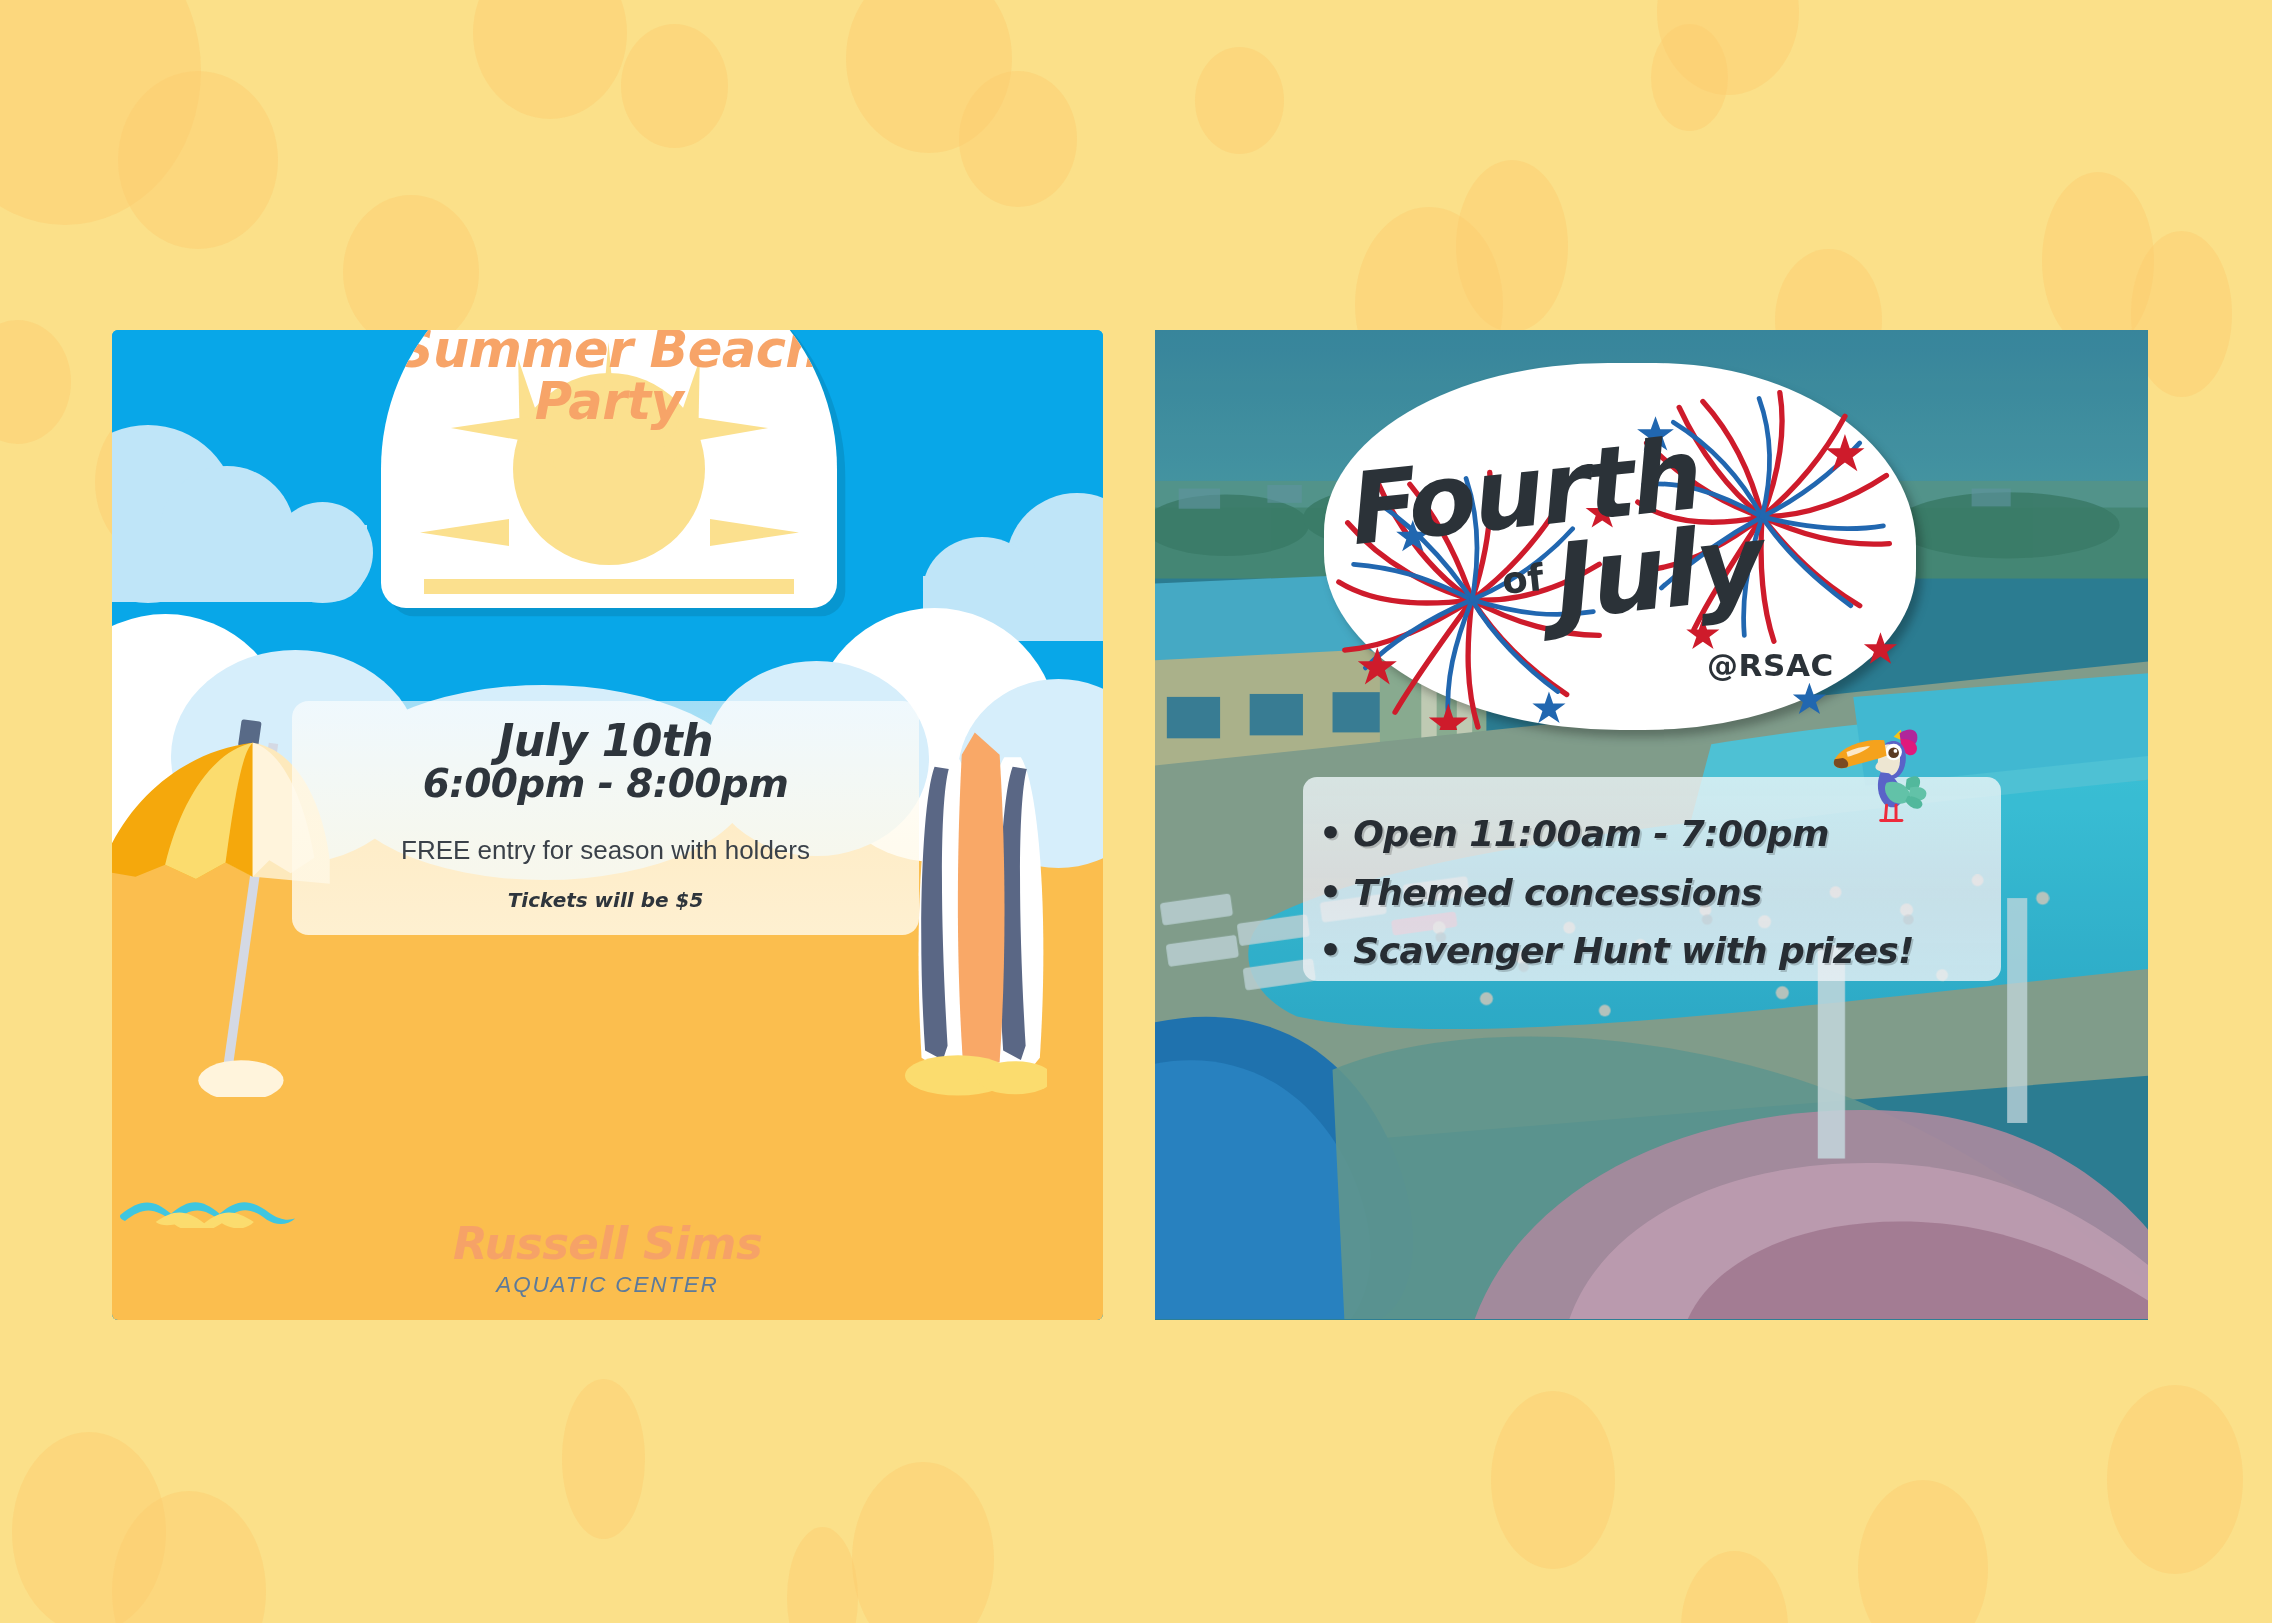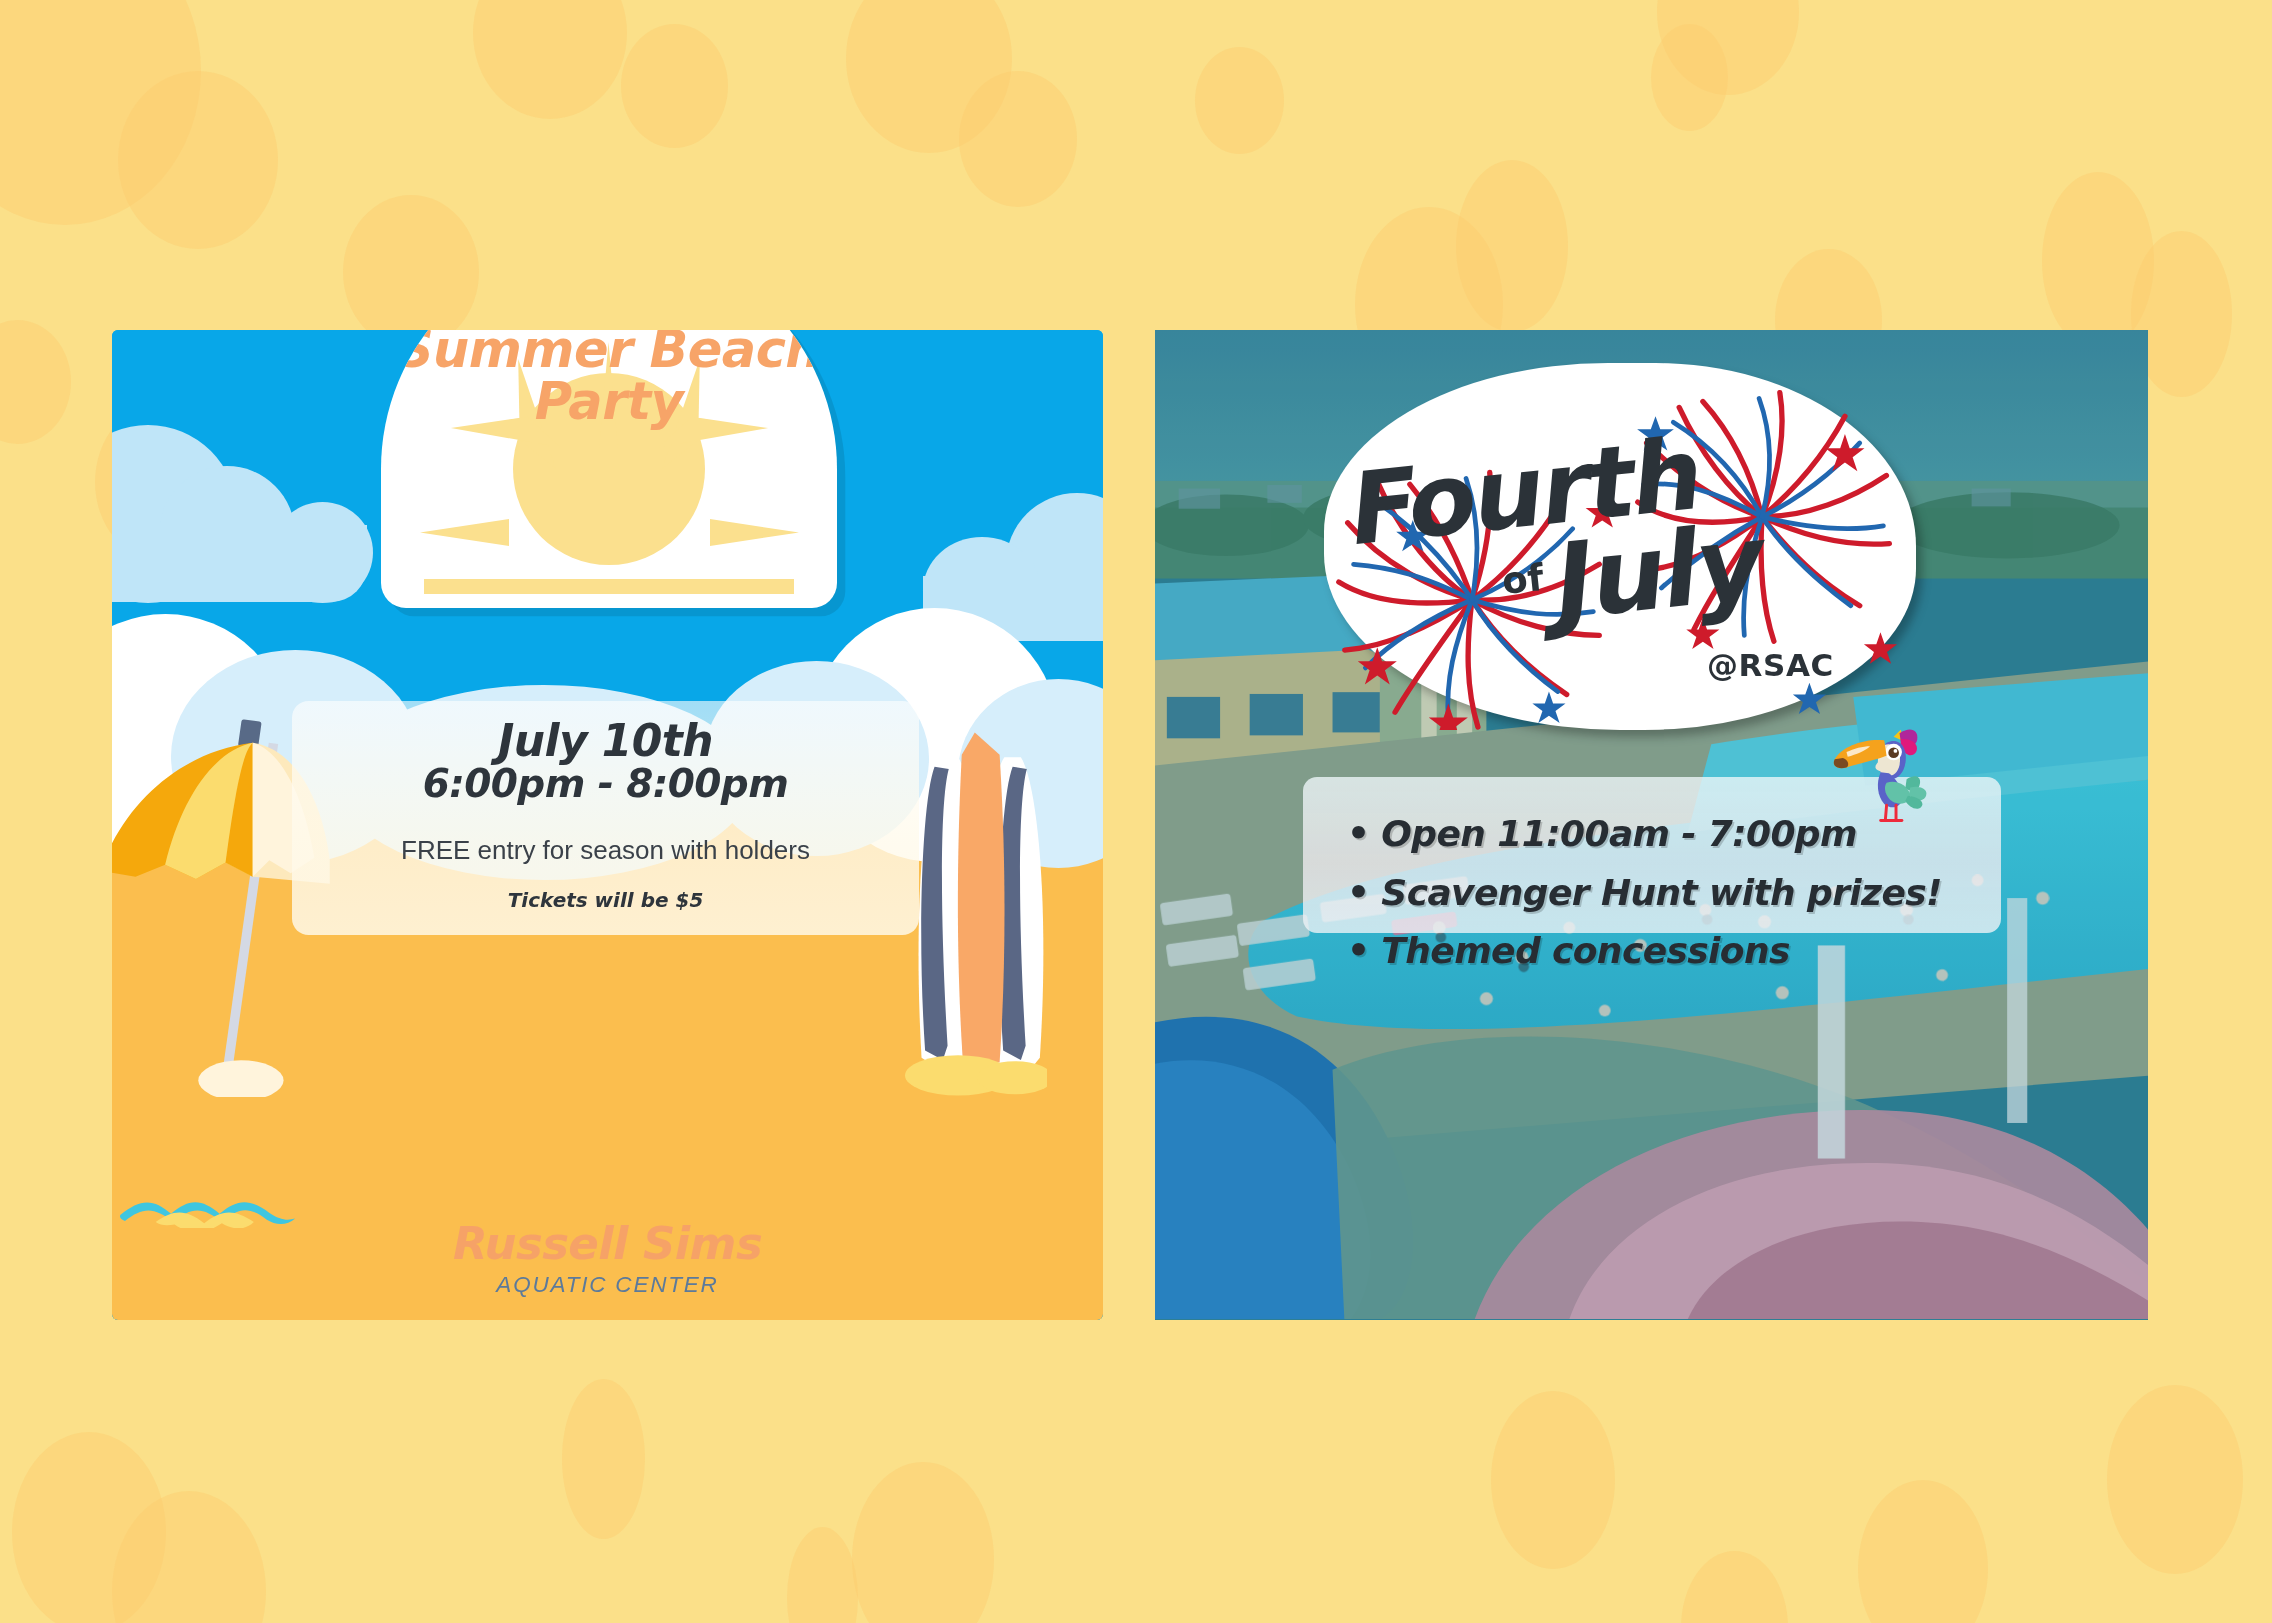--- a/index.html
+++ b/index.html
@@ -160,24 +160,24 @@
     transform: rotate(-6deg);
   }
   #st-handle {
     left:343px; top:284px;
     font-family:"DejaVu Sans", sans-serif;
     font-weight:700; color:#2B3238; font-size:31px; letter-spacing:0.6px;margin-left:40px;
   }
 
   
   #details-card {
-    position:absolute; left:148px; top:447px; width:698px; height:156px;
+    position:absolute; left:148px; top:447px; width:698px; height:204px;
     background: linear-gradient(180deg, rgba(236,246,248,.80) 0%, rgba(240,236,240,.78) 55%, rgba(236,242,246,.80) 100%);
     border-radius:14px; z-index:6;
-    padding:28px 0 0 44px;
+    padding:28px 0 0 16px;
   }
   #details-card li {
     list-style:none;
     font-family:"DejaVu Sans", sans-serif;
     font-weight:700; font-style:italic; color:#272D33;
     font-size:36px; line-height:1.63; letter-spacing:-0.6px;
     text-shadow: 1.8px 1.8px 0 rgba(0,0,0,.18);
   }
   #toucan { position:absolute; left:675px; top:391px; width:112px; height:107px; z-index:7; }
 </style>
@@ -495,18 +495,18 @@
       <path d="M96 142 L94 166"></path>
         <path d="M112 142 L112 166"></path>
       <path d="M86 168 L104 168"></path>
         <path d="M104 168 L122 168"></path>
     </g>
   </svg>
 
   <div id="details-card">
     <ul>
       <li><span>•</span> <span>Open  11:00am - 7:00pm</span></li>
+      <li><span>•</span> <span>Themed concessions</span></li>
       <li><span>•</span> <span>Scavenger Hunt with prizes!</span></li>
-      <li><span>•</span> <span>Themed concessions</span></li>
     </ul>
   </div>
 </div>
 
 
 </body></html>

